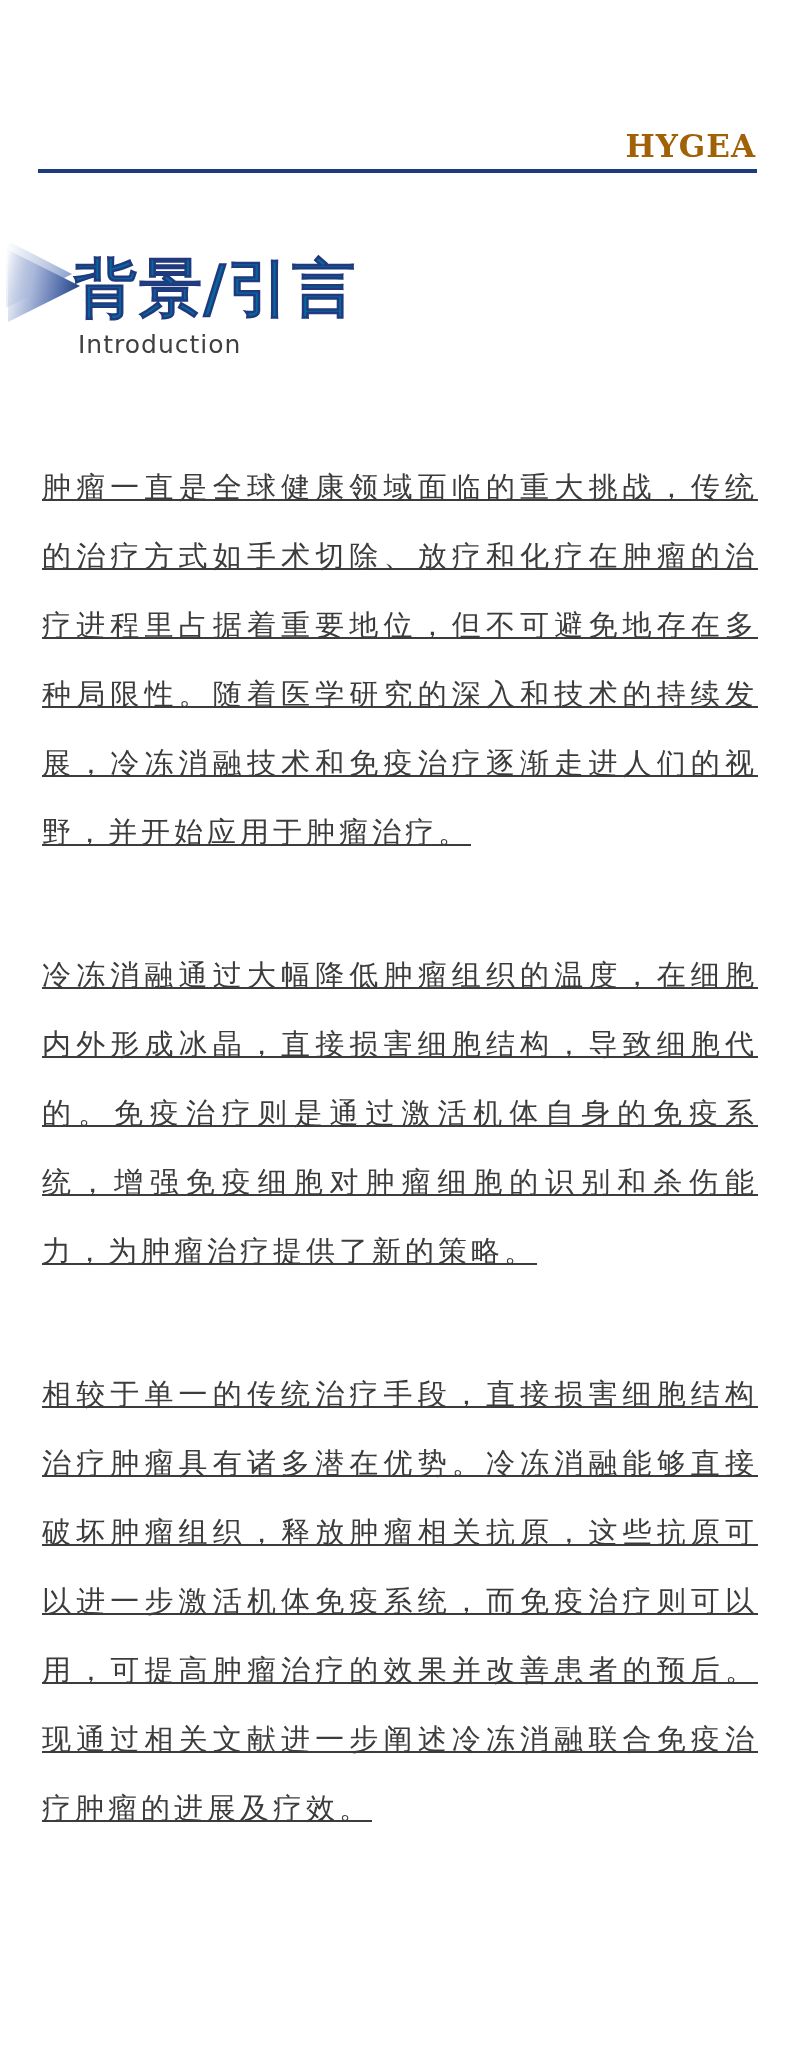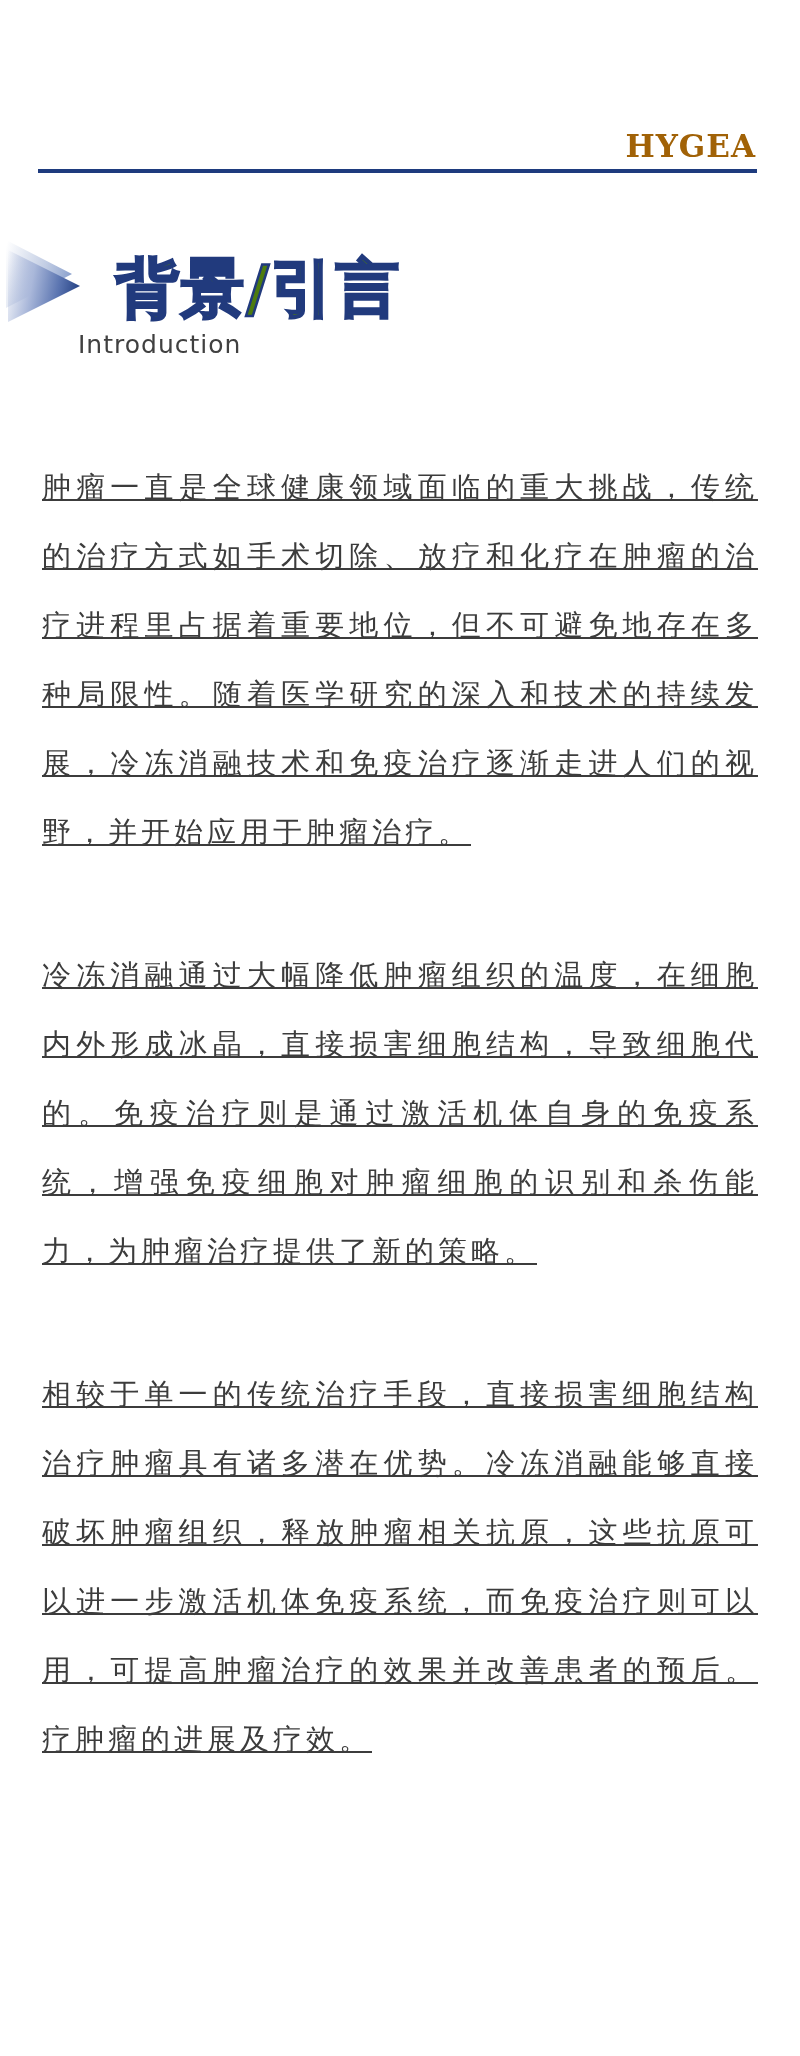--- a/index.html
+++ b/index.html
@@ -60,26 +60,25 @@
     top: 10px;
     width: 72px;
     height: 72px;
     background: linear-gradient(100deg, rgba(255,255,255,0) 0%, #aab8da 35%, #5a74b0 68%, #1e3b7e 96%);
   }
   .section-title {
     position: absolute;
     left: 74px;
     top: 246px;
     font-size: 63px;
-    font-weight: bold;
+    font-weight: normal;
     letter-spacing: 2px;
-    color: #4d7c0f;
+    color: #0369a1;
     -webkit-text-stroke: 2.5px #213a7d;
     white-space: nowrap;
-    margin-left: 42px;
   }
   .section-subtitle {
     position: absolute;
     left: 78px;
     top: 330px;
     font-size: 25px;
     letter-spacing: 1px;
     color: #404040;
   }
 
@@ -146,17 +145,18 @@
         <div class="line">的。免疫治疗则是通过激活机体自身的免疫系</div>
         <div class="line">统，增强免疫细胞对肿瘤细胞的识别和杀伤能</div>
         <div class="line last">力，为肿瘤治疗提供了新的策略。</div>
       </div>
       <div class="paragraph">
         <div class="line">相较于单一的传统治疗手段，直接损害细胞结构</div>
         <div class="line">治疗肿瘤具有诸多潜在优势。冷冻消融能够直接</div>
         <div class="line">破坏肿瘤组织，释放肿瘤相关抗原，这些抗原可</div>
         <div class="line">以进一步激活机体免疫系统，而免疫治疗则可以</div>
         <div class="line">用，可提高肿瘤治疗的效果并改善患者的预后。</div>
+        <div class="line">现通过相关文献进一步阐述冷冻消融联合免疫治</div>
         <div class="line last">疗肿瘤的进展及疗效。</div>
       </div>
     </div>
 
 </div>
 
 </body></html>

